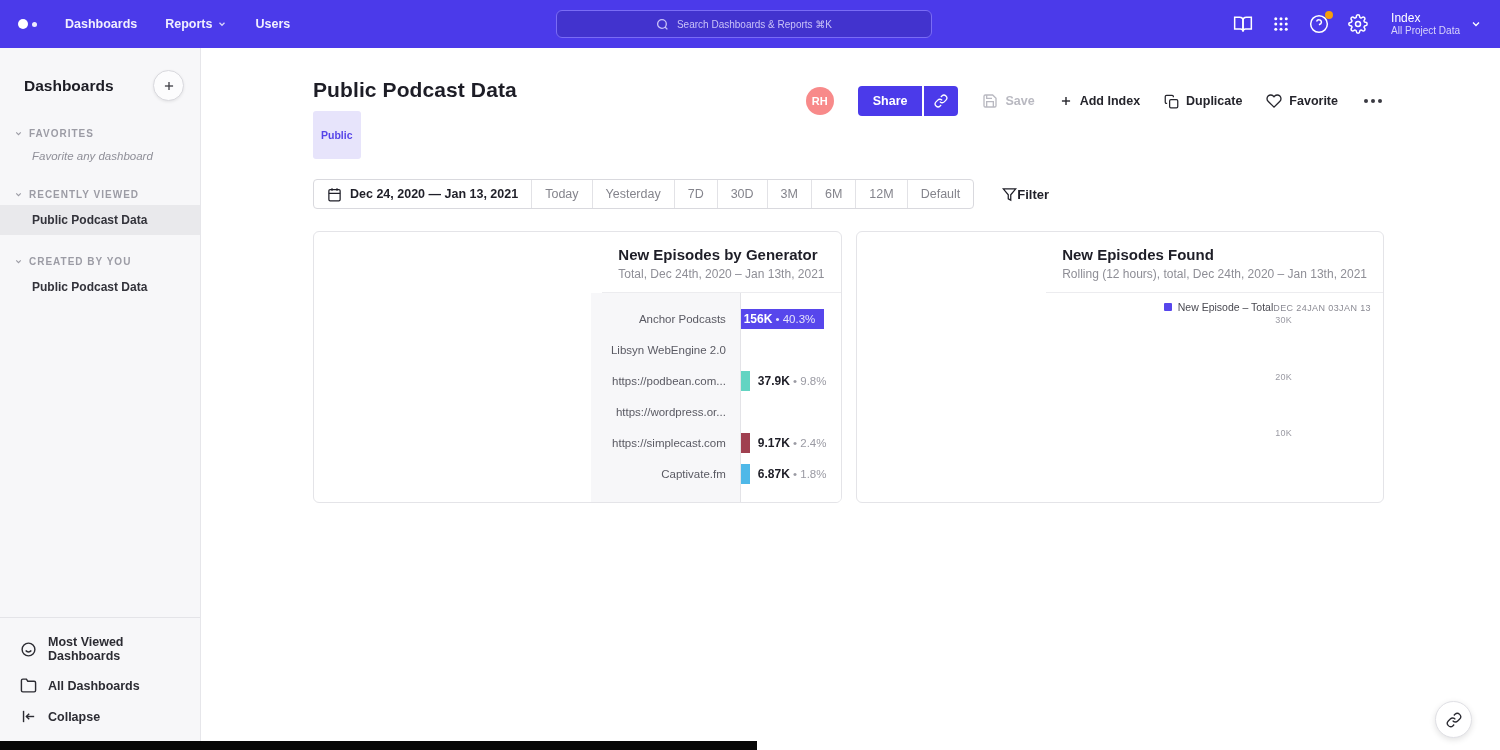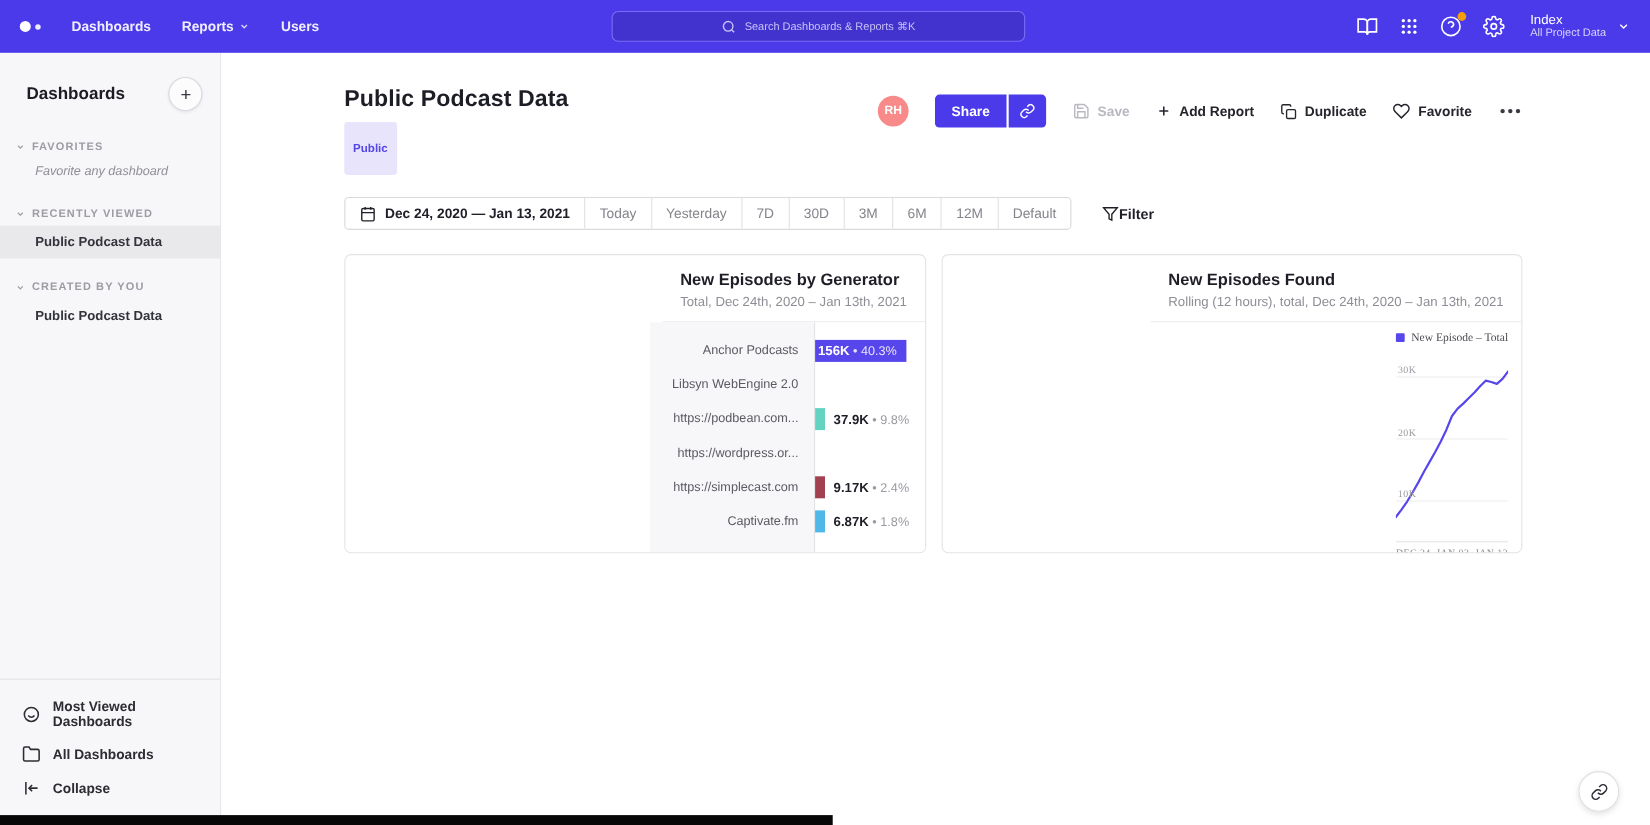--- a/index.html
+++ b/index.html
@@ -83,21 +83,21 @@
   .bar-area { flex:1; display:flex; align-items:center; min-width:0; padding-left:1px; position:relative; }
   .bar { height:20px; display:flex; align-items:center; justify-content:flex-end; padding-right:9px; cursor:pointer; }
   .bar-value { margin-left:8px; font-size:12px; white-space:nowrap; }
   .bar-value b { font-weight:700; color:#1E1E27; }
   .bar-value i { font-style:normal; color:#9A9AA3; font-size:11.5px; }
   .bar-value.inside { margin:0; }
   .bar-value.inside b { color:#fff; }
   .bar-value.inside i { color:rgba(255,255,255,.85); }
 
   
-  .line-body { flex:1; display:flex; flex-direction:column; padding:6px 12px 0;font-family:Liberation Serif, serif; }
+  .line-body { flex:1; display:flex; flex-direction:row; padding:6px 12px 0; }
   .legend { display:flex; align-items:center; justify-content:center; gap:6px; height:16px; }
   .legend .swatch { width:8px; height:8px; border-radius:1px; background:#5746EC; }
   .legend-label { font-size:10.5px; color:#4A4A52; }
   .plot { position:relative; height:170px; margin-top:8px; border-bottom:1px solid #E4E4E8; }
   .plot svg { position:absolute; inset:0; width:100%; height:100%; display:block; }
   .gridline { stroke:#EDEDF0; stroke-width:1; }
   .series-line { fill:none; stroke-width:2; stroke-linejoin:round; stroke-linecap:round; }
   .y-tick { position:absolute; left:2px; font-size:9px; color:#9A9AA3; letter-spacing:.3px; }
   .x-labels { display:flex; justify-content:space-between; margin-top:4px; font-size:9px; color:#8A8A93; letter-spacing:.4px; padding-bottom:6px; }
 
@@ -280,21 +280,21 @@
                   <polyline points="17 21 17 13 7 13 7 21"></polyline>
                   <polyline points="7 3 7 8 15 8"></polyline>
                 </svg>
               <span>Save</span>
             </button>
             <button class="action-item">
               <svg width="14" height="14" viewBox="0 0 24 24" fill="none" stroke="currentColor" stroke-width="2.4">
                   <line x1="12" y1="5" x2="12" y2="19"></line>
                   <line x1="5" y1="12" x2="19" y2="12"></line>
                 </svg>
-              <span>Add Report</span>
+              <span>Add Index</span>
             </button>
             <button class="action-item">
               <svg width="15" height="15" viewBox="0 0 24 24" fill="none" stroke="currentColor" stroke-width="2">
                   <rect x="9" y="9" width="13" height="13" rx="2"></rect>
                   <path d="M5 15H4a2 2 0 0 1-2-2V4a2 2 0 0 1 2-2h9a2 2 0 0 1 2 2v1"></path>
                 </svg>
               <span>Duplicate</span>
             </button>
             <button class="action-item">
               <svg width="16" height="16" viewBox="0 0 24 24" fill="none" stroke="currentColor" stroke-width="2">

